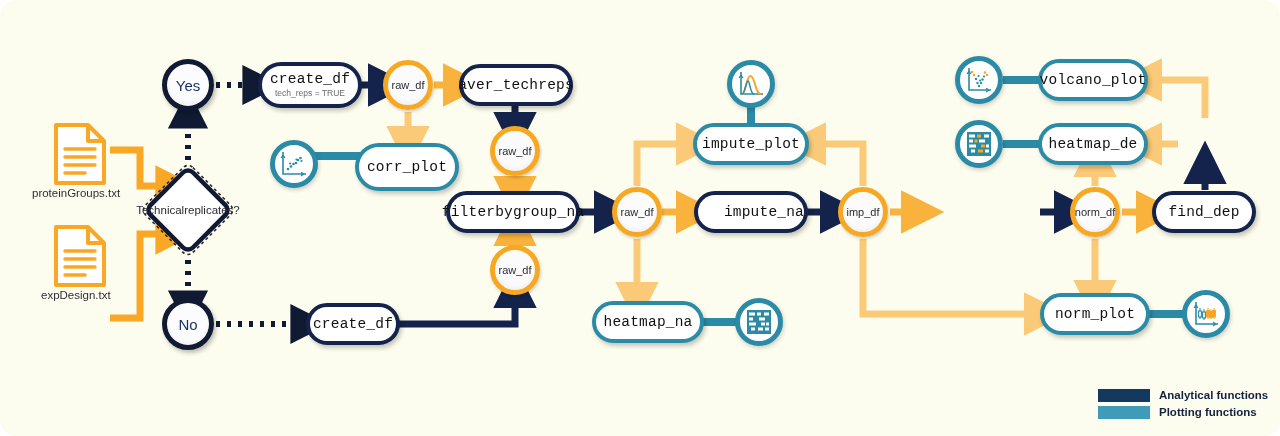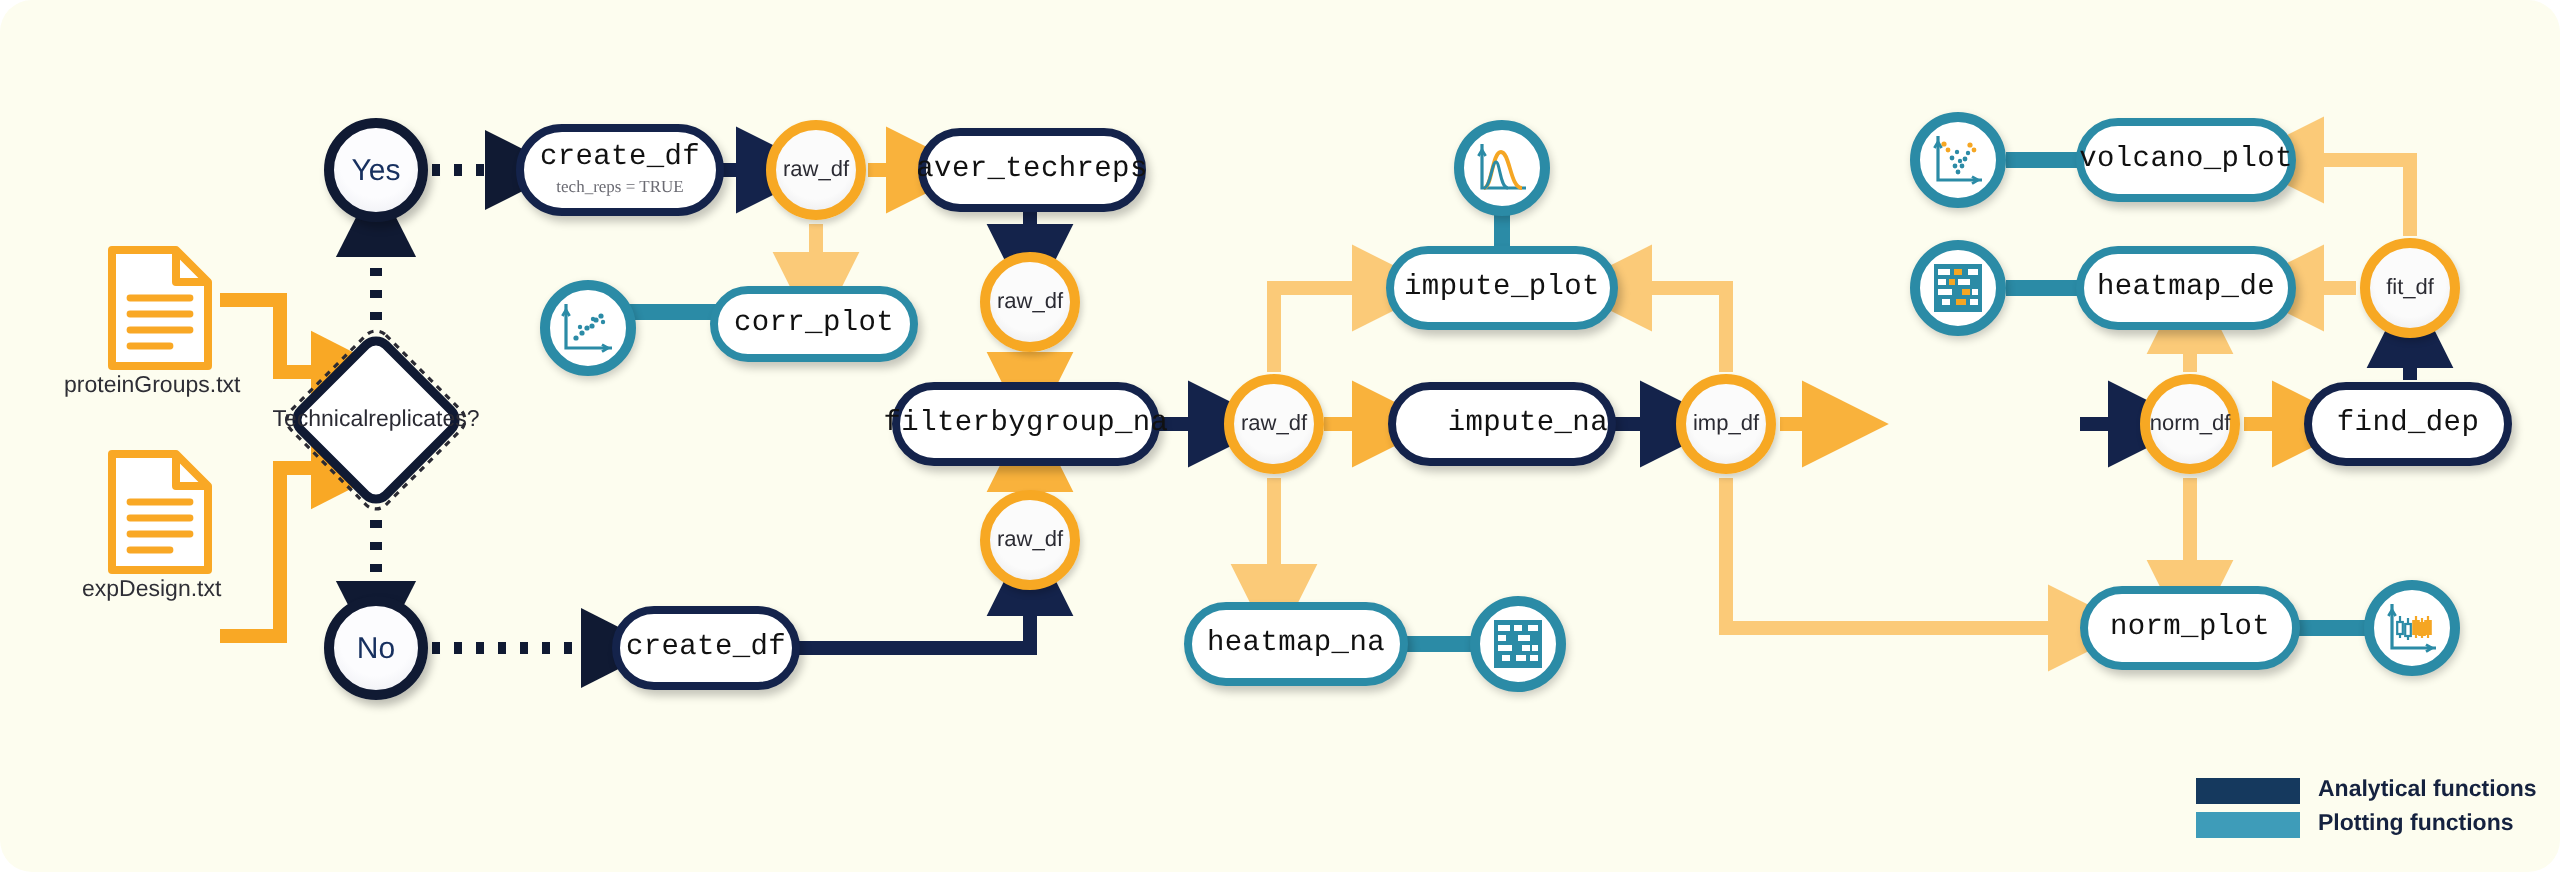--- a/index.html
+++ b/index.html
@@ -15,21 +15,21 @@
   .mono{font-family:"Liberation Mono",monospace;}
 
   
   .fn-an{border:4px solid #14234b;border-radius:26px;
          box-shadow:2px 3px 4px rgba(0,0,0,.22);
          font-size:14.5px;color:#111111;letter-spacing:.2px;}
   
   .fn-pl{border:4px solid #2b8ba6;border-radius:26px;
          box-shadow:2px 3px 4px rgba(0,0,0,.22);
          font-size:14.5px;color:#111111;letter-spacing:.2px;}
-  .fn-sub{font-family:Liberation Serif, serif;font-size:8.5px;
+  .fn-sub{font-family:Liberation Sans, sans-serif;font-size:8.5px;
           color:#6a6a72;margin-top:1px;letter-spacing:0;}
   .fn-col{flex-direction:column;line-height:1.05;}
 
   
   .dobj{border-radius:50%;border:5px solid #f7a823;
         background:radial-gradient(circle at 50% 42%,#fbfbfb 58%,#e4e4e6 100%);
         box-shadow:1px 2px 3px rgba(0,0,0,.18);
         font-family:Liberation Sans, sans-serif;font-size:11px;color:#2b2b33;}
 
   
@@ -221,21 +221,21 @@
         <circle cx="14.5" cy="15" r="1.3"></circle>
           <circle cx="17" cy="14" r="1.3"></circle>
         <circle cx="19" cy="11" r="1.3"></circle>
           <circle cx="21.5" cy="9" r="1.3"></circle>
         <circle cx="11" cy="14.5" r="1.1"></circle>
           <circle cx="17.5" cy="10.5" r="1.1"></circle>
         <circle cx="22.5" cy="12" r="1.1"></circle>
       </g>
     </svg>
   </div>
-  <div class="node fn-pl mono" style="left:355px;top:143px;width:104px;height:38px;">
+  <div class="node fn-pl mono" style="left:355px;top:143px;width:104px;height:48px;">
     <span>corr_plot</span>
   </div>
 
   <div style="position:absolute;left:747px;top:104px;width:8px;height:26px;background:#2b8ba6;"></div>
   <div class="node picon" style="left:727px;top:60px;width:48px;height:48px;">
     <svg width="30" height="30" viewBox="0 0 30 30">
       <path d="M5,3 L5,25 L27,25" fill="none" stroke="#2b8ba6" stroke-width="1.6"></path>
       <path d="M5,6 L3.2,9 M5,6 L6.8,9" fill="none" stroke="#2b8ba6" stroke-width="1.4"></path>
       <path d="M6,25 C10,25 10,7 14.5,7 C19,7 19,25 25,25" fill="none" stroke="#f5a623" stroke-width="1.9"></path>
       <path d="M6,25 C9,25 10,12 12,12 C14,12 14,25 18,25" fill="none" stroke="#2b8ba6" stroke-width="1.5"></path>
@@ -359,23 +359,20 @@
   </div>
   <div class="node dobj" style="left:612px;top:187px;width:50px;height:50px;">
     <span>raw_df</span>
   </div>
   <div class="node dobj" style="left:838px;top:187px;width:50px;height:50px;">
     <span>imp_df</span>
   </div>
   <div class="node dobj" style="left:1070px;top:187px;width:50px;height:50px;">
     <span>norm_df</span>
   </div>
-  <div class="node dobj" style="left:1180px;top:119px;width:50px;height:50px;">
-    <span>fit_df</span>
-  </div>
 
   <div id="legend">
     <div class="lg-row">
       <span class="lg-sw" style="background:#15395e;"></span>
       <span class="lg-tx">Analytical functions</span>
     </div>
     <div class="lg-row">
       <span class="lg-sw" style="background:#3e9cb9;"></span>
       <span class="lg-tx">Plotting functions</span>
     </div>

